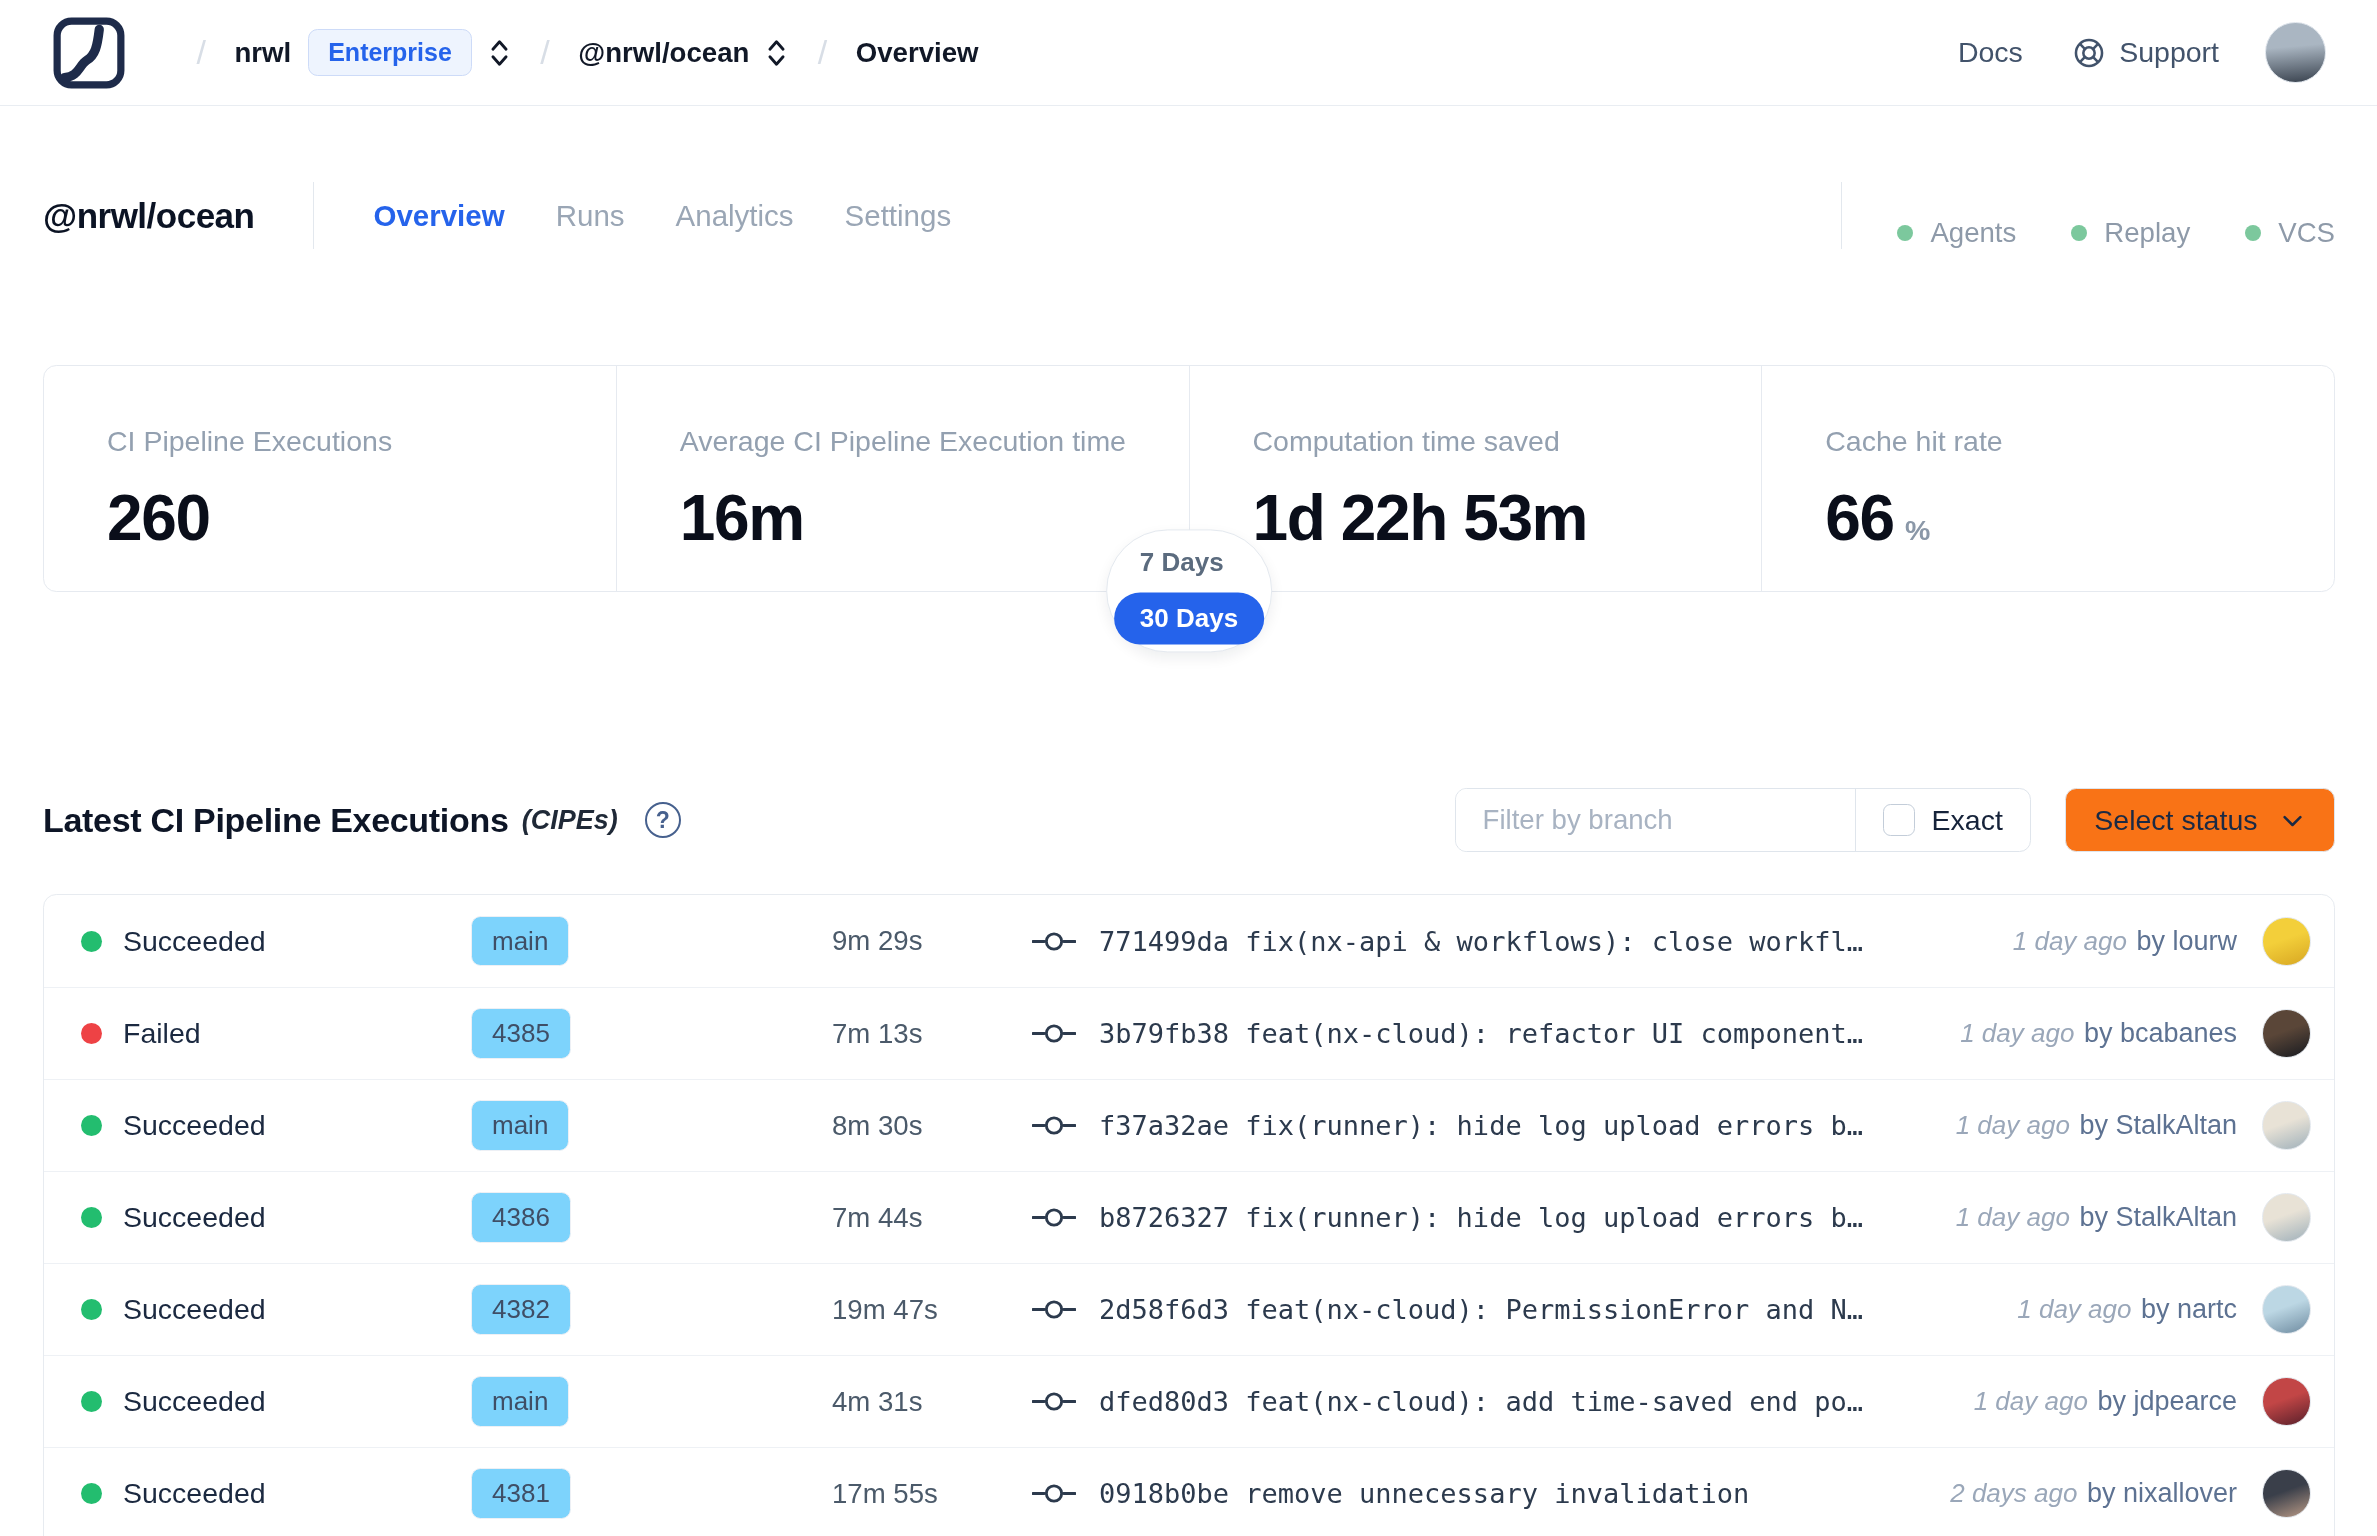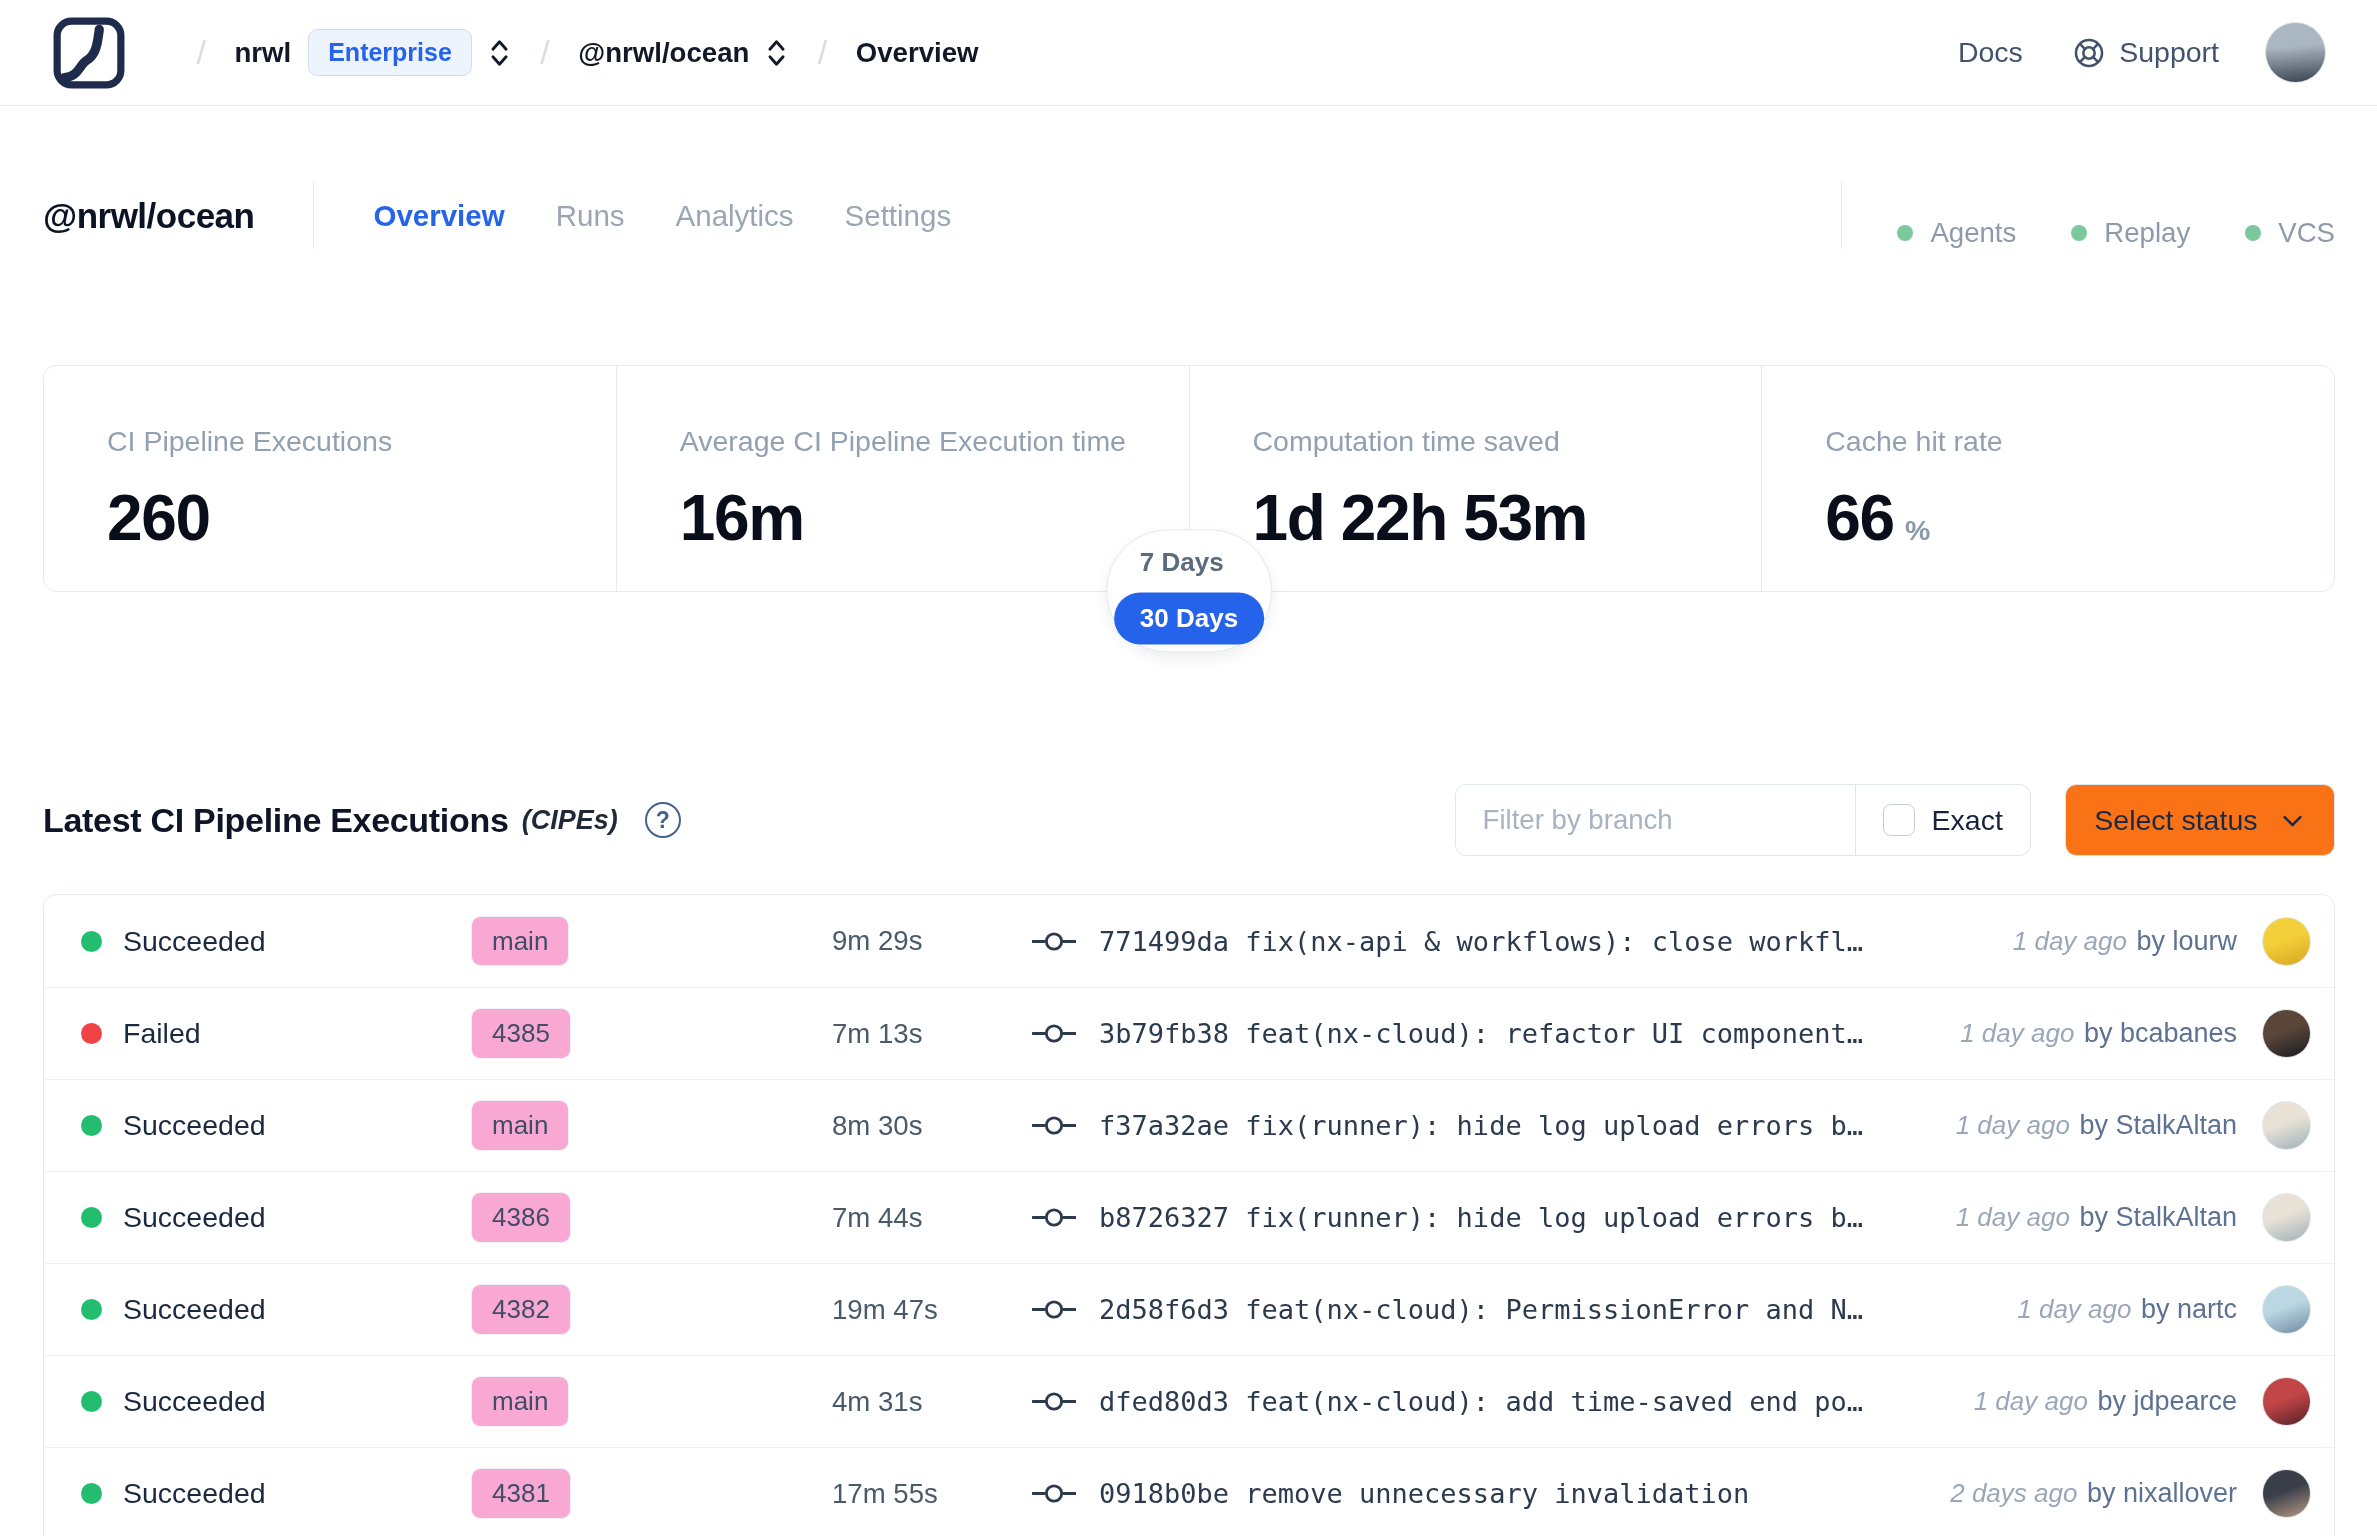--- a/index.html
+++ b/index.html
@@ -53,21 +53,21 @@
     border-radius: 950px; cursor: pointer; white-space: nowrap; }
   .opt.active { background: #2563eb; color: #fff; }
 
   
   .cipe-header { margin: 194px 43px 0; height: 68px; display: flex; align-items: center; }
   .cipe-title { font-size: 34px; font-weight: 700; color: #0d1526; letter-spacing: -0.3px; }
   .cipe-suffix { font-size: 27px; font-style: italic; font-weight: 600; color: #1f2937; margin-left: 13.3px; }
   .help { width: 36px; height: 36px; border: 2.4px solid #47618e; border-radius: 50%;
     color: #47618e; font-size: 23px; font-weight: 700; display: flex; align-items: center;
     justify-content: center; margin-left: 27px; cursor: pointer; }
-  .controls { margin-left: auto; display: flex; gap: 34px; height: 72px; }
+  .controls { margin-left: auto; display: flex; gap: 34px; height: 64px; }
   .filter-group { display: flex; align-items: stretch; border: 1px solid #dfe5ec;
     border-radius: 11.4px; background: #fff; overflow: hidden; }
   .filter-input { width: 399px; border: none; outline: none; padding: 0 27px;
     font-size: 27.6px; color: #16233a; font-family: "Liberation Sans", sans-serif; }
   .filter-input::placeholder { color: #a8b3c2; }
   .fg-div { width: 1px; background: #dfe5ec; }
   .exact-wrap { display: flex; align-items: center; gap: 17px; padding: 0 27px; cursor: pointer; }
   .checkbox { width: 32px; height: 32px; border: 1.4px solid #c3cdd9; border-radius: 7.6px; background: #fff; }
   .exact-label { font-size: 28.5px; color: #16233a; font-weight: 500; }
   .select-btn { display: flex; align-items: center; gap: 21px; border: 1px solid #dfe5ec;
@@ -76,21 +76,21 @@
 
   
   .cipe-table { margin: 40px 43px 0; border: 1px solid #e7ebf0;
     border-radius: 13.3px 13.3px 0 0; background: #fff; overflow: hidden; }
   .row { height: 92px; display: flex; align-items: center; padding: 0 23px 0 37px; cursor: pointer; }
   .row + .row { border-top: 1px solid #eef1f5; }
   .col-status { width: 390px; display: flex; align-items: center; flex: 0 0 auto; }
   .dot { width: 21px; height: 21px; border-radius: 50%; margin-right: 21px; flex: 0 0 auto; }
   .status-label { font-size: 28.5px; font-weight: 500; color: #1b2940; }
   .col-branch { width: 361px; flex: 0 0 auto; }
-  .branch-badge { display: inline-block; background: #f9a8d4; border: 1px solid #edf0f5;
+  .branch-badge { display: inline-block; background: #7dd3fc; border: 1px solid #edf0f5;
     border-radius: 9.5px; padding: 8.6px 20px; font-size: 26px; color: #3f4e66; }
   .col-duration { width: 200px; flex: 0 0 auto; font-size: 27.6px; color: #4b5a6a; }
   .col-commit { flex: 1 1 auto; display: flex; align-items: center; gap: 23px; min-width: 0; }
   .commit-text { font-family: "DejaVu Sans Mono", monospace; font-size: 27px;
     color: #2c3a4d; white-space: nowrap; overflow: hidden; }
   .col-meta { flex: 0 0 auto; display: flex; align-items: center; margin-left: 19px; }
   .time { font-size: 26px; font-style: italic; color: #9aa7b9; }
   .author { font-size: 27px; font-weight: 500; color: #5d7292; margin-left: 9.5px; }
   .row-avatar { width: 49px; height: 49px; border-radius: 50%; margin-left: 25px;
     border: 1px solid #e3e8ee; flex: 0 0 auto; }

